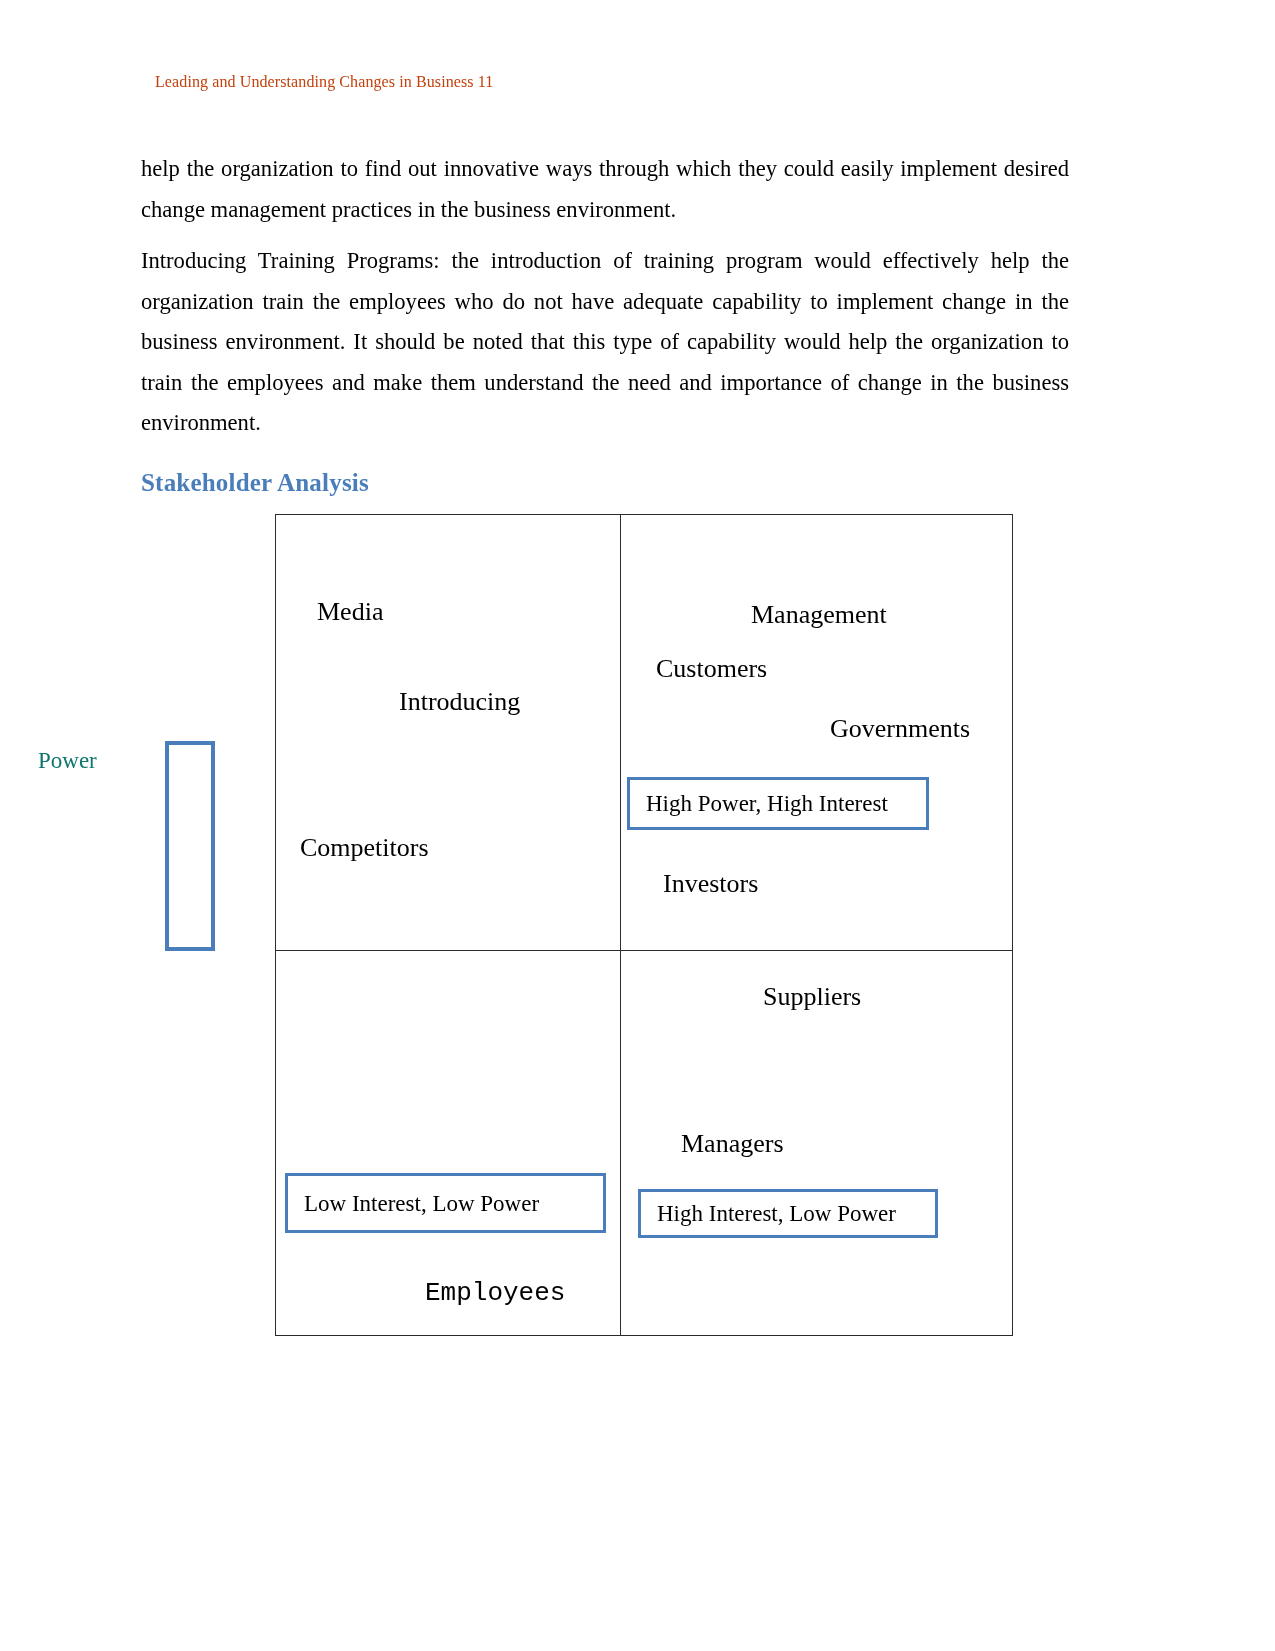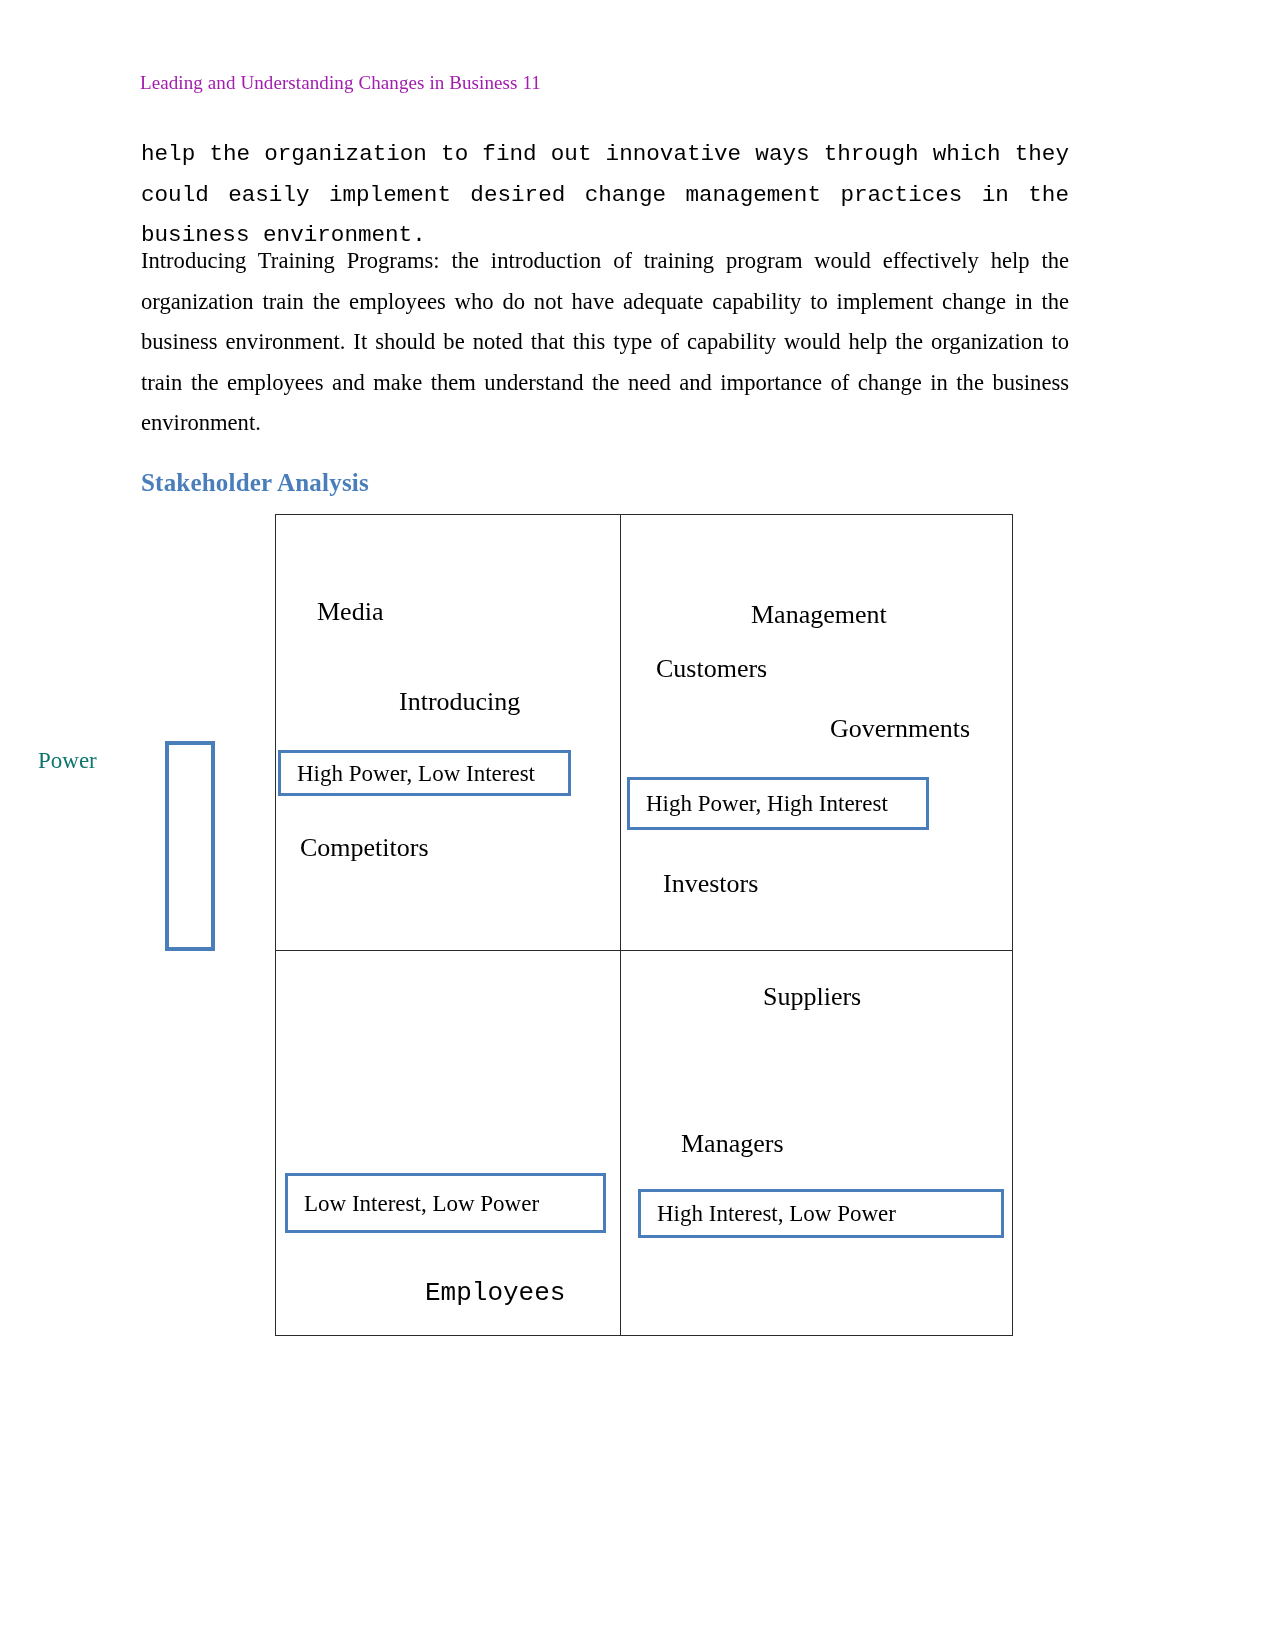--- a/index.html
+++ b/index.html
@@ -15,38 +15,38 @@
     position: relative;
     width: 1275px;
     height: 1651px;
     background: #ffffff;
     overflow: hidden;
   }
 
   
   .doc-header {
     position: absolute;
-    left: 140px;
+    left: 155px;
     top: 72px;
-    font-size: 19px;
+    font-size: 16px;
     line-height: 1.2;
     letter-spacing: 0.1px;
-    color: #a21caf;
+    color: #c2410c;
     white-space: nowrap;
   }
   .para {
     font-size: 22.6px;
     line-height: 40.6px;
     text-align: justify;
     text-justify: inter-word;
     margin: 0 0 20px 0;
     color: #000;
   }
   .para.last { margin-bottom: 0; }
-  #para-1 { position: absolute; left: 141px; top: 134px; width: 928px; font-family: Liberation Mono, monospace; }
+  #para-1 { position: absolute; left: 141px; top: 149px; width: 928px; }
   #para-2 { position: absolute; left: 141px; top: 241px; width: 928px; }
 
   
   .section-heading {
     position: absolute;
     left: 141px;
     top: 469px;
     font-size: 25px;
     font-weight: bold;
     color: #4a7ebb;
@@ -141,21 +141,20 @@
 
     <div class="quad q-tl"></div>
     <div class="quad q-tr"></div>
     <div class="quad q-bl"></div>
     <div class="quad q-br"></div>
 
     <span class="stake" style="left:42px; top:84px;">Media</span>
 
     <span class="stake" style="left:124px; top:174px;">Introducing</span>
 
-    <div class="caption-box" style="left:3px; top:236px; width:293px; height:46px;">High Power, Low Interest</div>
 
     <span class="stake" style="left:25px; top:320px;">Competitors</span>
 
     <span class="stake" style="left:476px; top:87px;">Management</span>
 
     <span class="stake" style="left:381px; top:141px;">Customers</span>
 
     <span class="stake" style="left:555px; top:201px;">Governments</span>
 
     <div class="caption-box" style="left:352px; top:263px; width:302px; height:53px;">High Power, High Interest</div>
@@ -163,16 +162,16 @@
     <span class="stake" style="left:388px; top:356px;">Investors</span>
 
     <div class="caption-box" style="left:10px; top:659px; width:321px; height:60px;">Low Interest, Low Power</div>
 
     <span class="stake" style="left:150px; top:765px;font-family:Liberation Mono, monospace;">Employees</span>
 
     <span class="stake" style="left:488px; top:469px;">Suppliers</span>
 
     <span class="stake" style="left:406px; top:616px;">Managers</span>
 
-    <div class="caption-box" style="left:363px; top:675px; width:366px; height:49px;">High Interest, Low Power</div>
+    <div class="caption-box" style="left:363px; top:675px; width:300px; height:49px;">High Interest, Low Power</div>
 
   </div>
 </div>
 
 </body></html>

